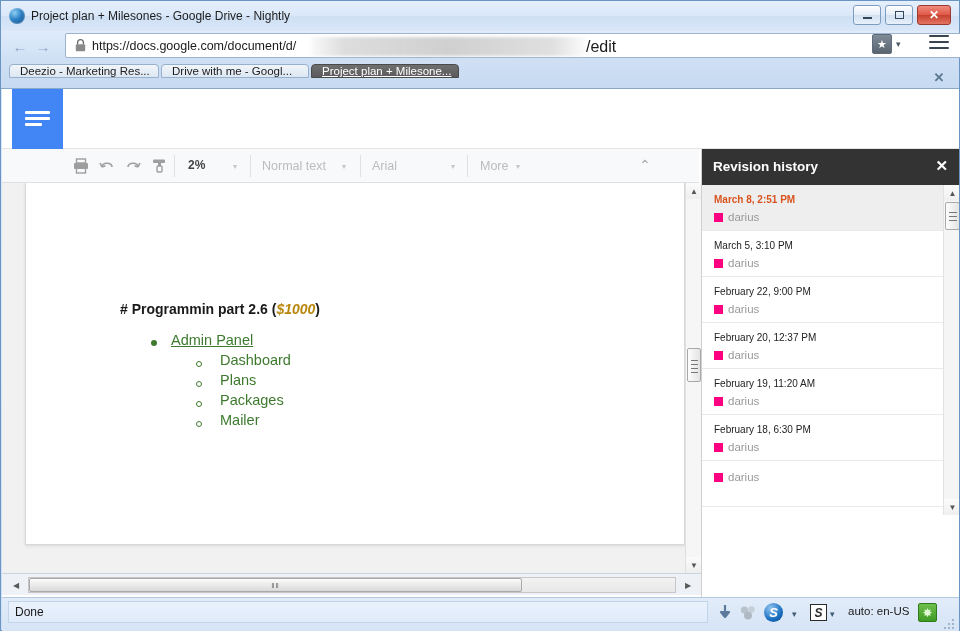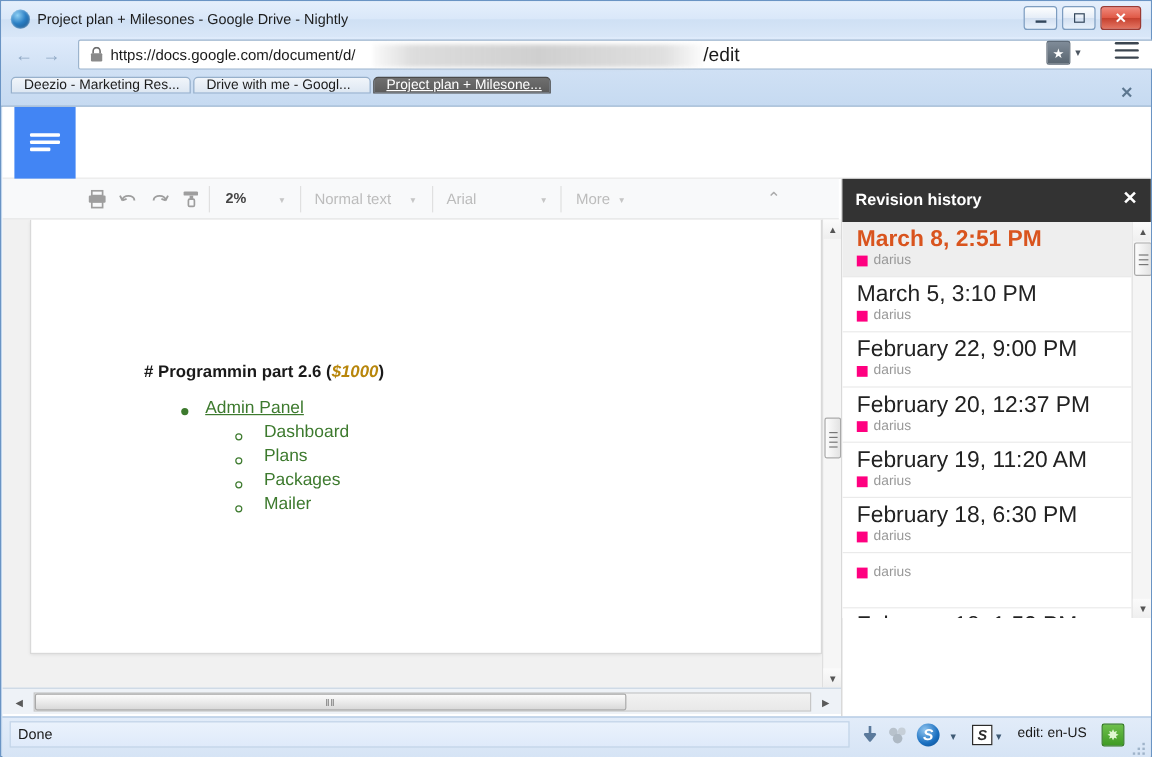--- a/index.html
+++ b/index.html
@@ -314,21 +314,21 @@
   #rev-list {
     position: absolute; left: 0; top: 36px; width: 241px; height: 330px;
     overflow: hidden; background: #ffffff;
   }
   .rev-item {
     position: relative; height: 46px; border-bottom: 1px solid #eaeaea;
     padding: 7px 0 0 12px;
   }
   .rev-item.selected { background: #eeeeee; }
   .rev-date {
-    font-size: 19px; color: #222222; line-height: 16px; white-space: nowrap;
+    font-size: 10px; color: #222222; line-height: 16px; white-space: nowrap;
   }
   .rev-item.selected .rev-date { color: #d9541e; font-weight: bold; }
   .rev-author-row { display: flex; align-items: center; gap: 5px; margin-top: 3px; }
   .rev-swatch { width: 9px; height: 9px; background: #ff0080; }
   .rev-author { font-size: 11.5px; color: #999999; line-height: 13px; }
 
   #rev-vscroll {
     position: absolute; left: 241px; top: 36px; width: 17px; height: 330px;
     background: #f5f5f5; border-left: 1px solid #e2e2e2;
   }
@@ -641,21 +641,21 @@
     </svg>
     <svg class="sb-item" id="sb-blob" viewBox="0 0 17 15">
       <circle cx="4.5" cy="5" r="3.6" fill="#b8c2cc"></circle>
       <circle cx="11.5" cy="4.5" r="3.2" fill="#c6cfd8"></circle>
       <circle cx="8" cy="10.5" r="4" fill="#aeb9c4"></circle>
     </svg>
     <div class="sb-item" id="sb-s-circle">S</div>
     <div class="sb-item" id="sb-caret1">▾</div>
     <div class="sb-item" id="sb-s-box">S</div>
     <div class="sb-item" id="sb-caret2">▾</div>
-    <div class="sb-item" id="sb-lang">edit: en-US</div>
+    <div class="sb-item" id="sb-lang">auto: en-US</div>
     <div class="sb-item" id="sb-green">✸</div>
     <div id="sb-grip">
       <i style="left:8px;top:2px"></i>
         <i style="left:8px;top:6px"></i>
         <i style="left:4px;top:6px"></i>
       <i style="left:8px;top:10px"></i>
         <i style="left:4px;top:10px"></i>
         <i style="left:0px;top:10px"></i>
     </div>
   </div>

